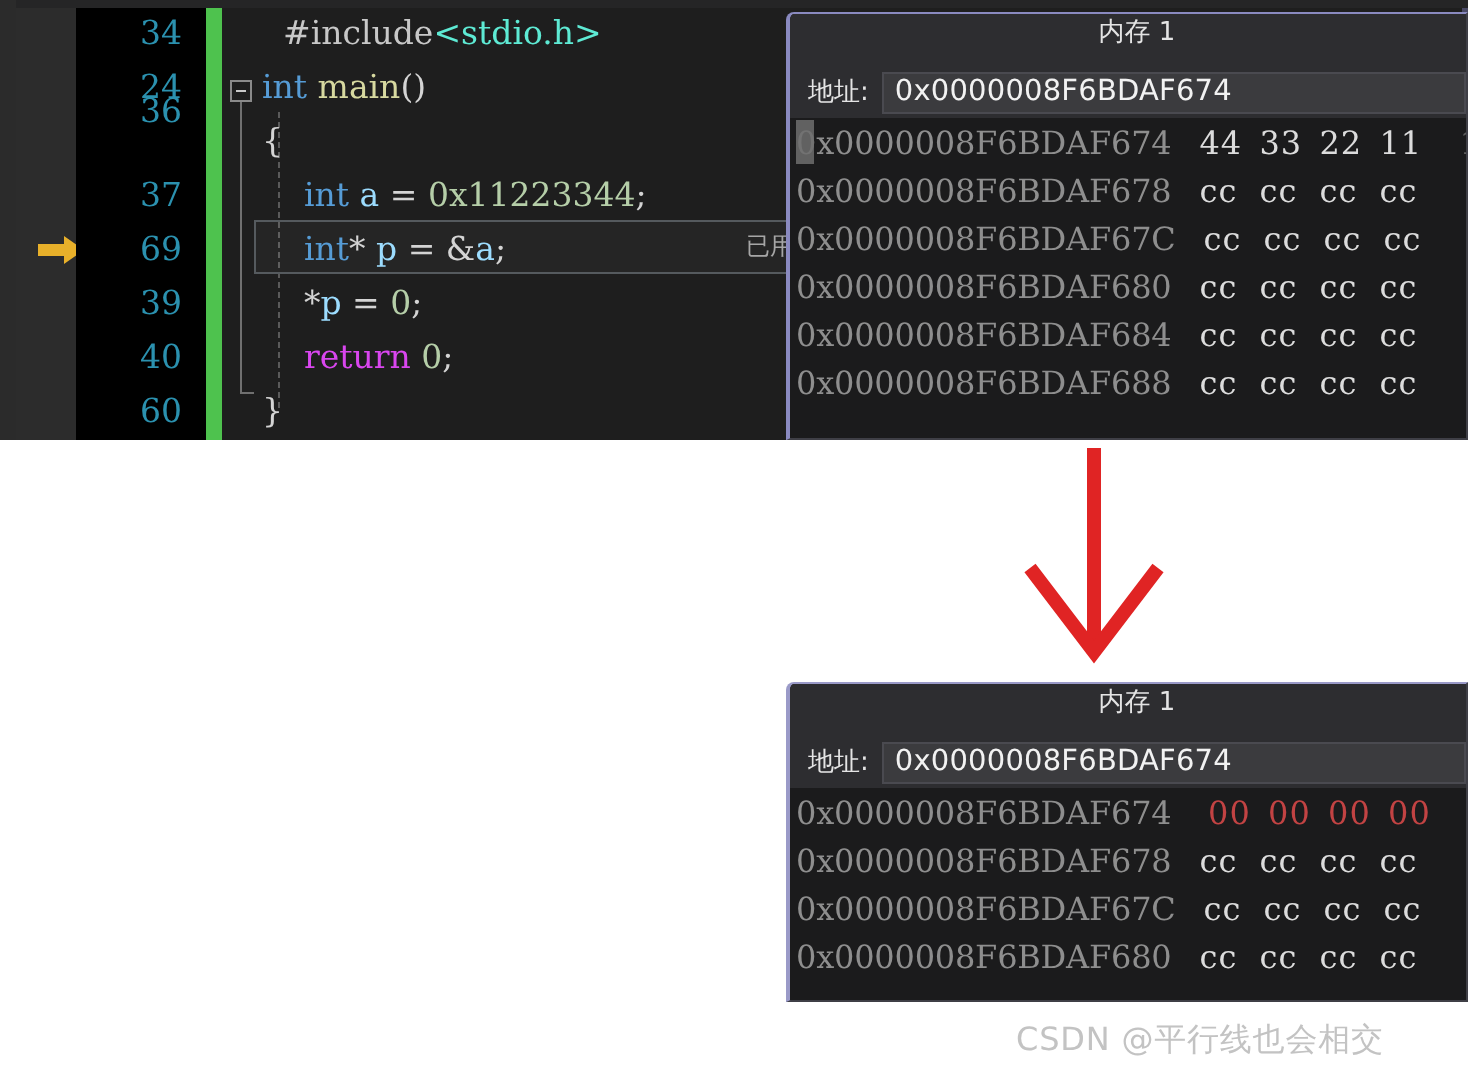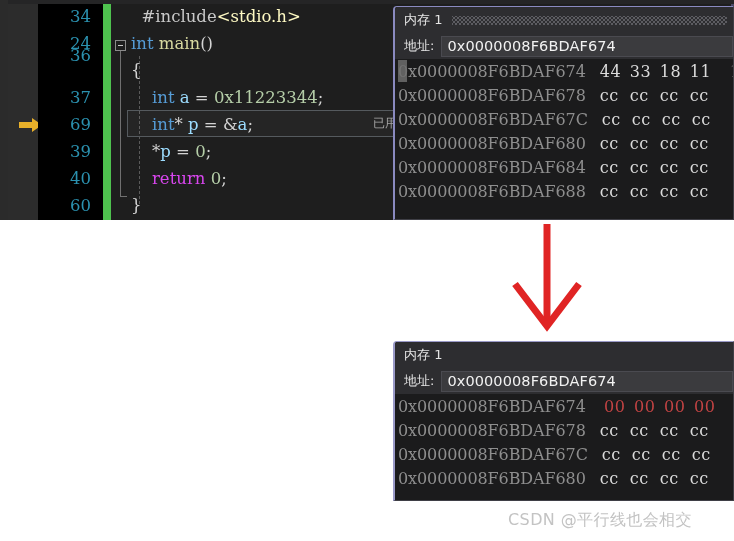--- a/index.html
+++ b/index.html
@@ -82,21 +82,21 @@
     font-family: "DejaVu Serif", serif;
     font-size: 16.5px;
     color: #2b91af;
     text-align: right;
   }
   .tok-kw   { color: #569cd6; }
   .tok-ret  { color: #d946ef; }
   .tok-fn   { color: #d7d9a0; }
   .tok-var  { color: #9cdcfe; }
   .tok-num  { color: #b5cea8; }
-  .tok-str  { color: #fef9c3; }
+  .tok-str  { color: #5eead4; }
   .tok-pp   { color: #c8c8c8; }
   .tok-pl   { color: #d4d4d4; }
 
   
   #exec-arrow {
     position: absolute;
     left: 11px;
     top: 113px;
     width: 24px;
     height: 16px;
@@ -209,20 +209,21 @@
     border-left: 2px solid #9a9ac8;
     border-top: 1px solid #9a9ac8;
   }
 
   .mem-titlebar {
     position: relative;
     height: 26px;
     background: #2d2d30;
     display: flex;
     align-items: center;
+    flex-direction: column;
   }
   .mem-title {
     font-family: "DejaVu Sans", sans-serif;
     font-size: 13px;
     color: #e4e4e4;
     padding-left: 9px;
     white-space: nowrap;
   }
   .mem-drag-dots {
     flex: 1;
@@ -388,21 +389,21 @@
     <span class="mem-drag-dots"></span>
   </div>
   <div class="mem-addrbar">
     <span class="mem-addr-label">地址:</span>
     <span class="mem-addr-input">0x0000008F6BDAF674</span>
   </div>
   <div class="mem-body" id="mem-body-top">
     <div id="mem-caret"></div>
   <div class="mem-row">
         <span class="mem-row-addr">0x0000008F6BDAF674</span>
-        <span class="mem-row-bytes"><span class="byte">44</span><span class="byte">33</span><span class="byte">18</span><span class="byte">11</span></span>
+        <span class="mem-row-bytes"><span class="byte">44</span><span class="byte">33</span><span class="byte">22</span><span class="byte">11</span></span>
         <span class="mem-row-trail">1</span>
       </div>
       <div class="mem-row">
         <span class="mem-row-addr">0x0000008F6BDAF678</span>
         <span class="mem-row-bytes"><span class="byte">cc</span><span class="byte">cc</span><span class="byte">cc</span><span class="byte">cc</span></span>
       </div>
       <div class="mem-row">
         <span class="mem-row-addr">0x0000008F6BDAF67C</span>
         <span class="mem-row-bytes"><span class="byte">cc</span><span class="byte">cc</span><span class="byte">cc</span><span class="byte">cc</span></span>
       </div>

